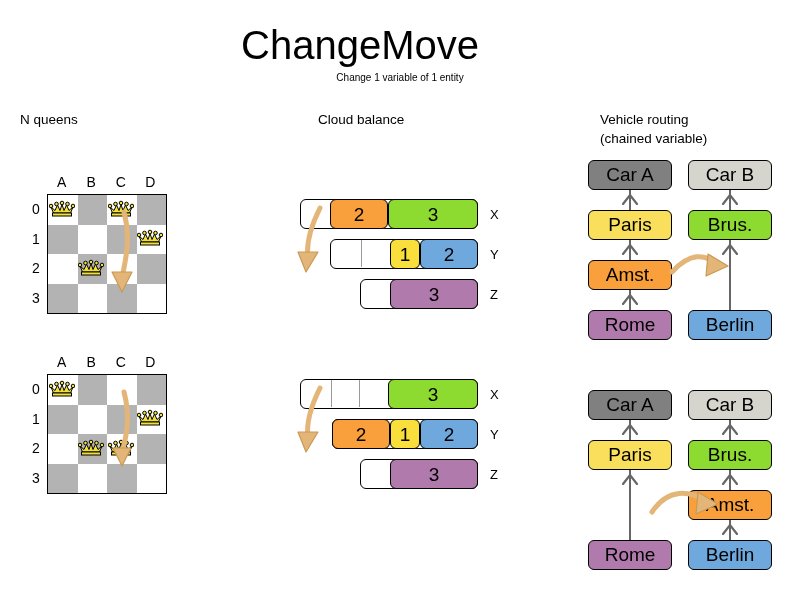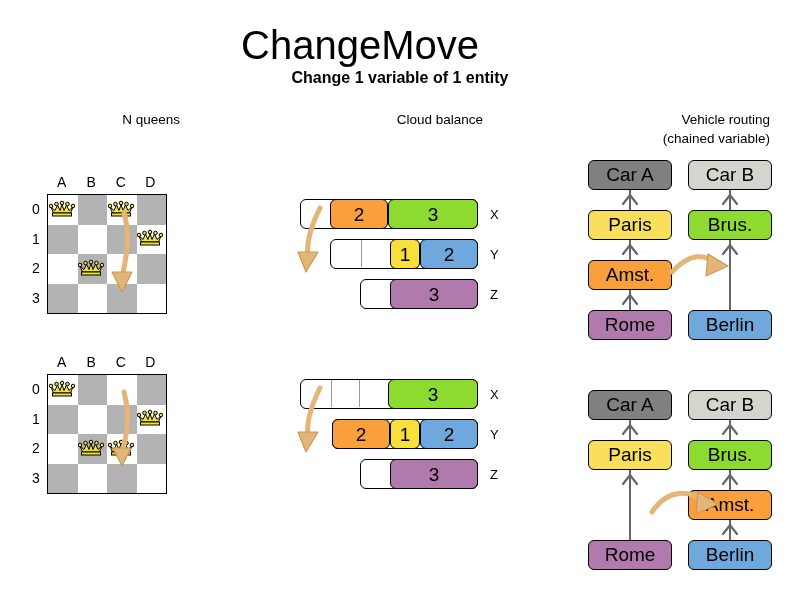--- a/index.html
+++ b/index.html
@@ -10,24 +10,24 @@
   }
   .root{position:relative;width:800px;height:600px;}
 
   
   #main-title{
     position:absolute;left:0;top:22px;width:720px;text-align:center;
     font-size:40px;font-weight:400;letter-spacing:0px;line-height:46px;
   }
   #sub-title{
     position:absolute;left:0;top:69px;width:800px;text-align:center;
-    font-size:16px;font-weight:700;line-height:18px;
+    font-size:10px;font-weight:400;line-height:18px;
   }
   .col-head{
-    position:absolute;text-align:right;font-size:13.5px;line-height:19px;
+    position:absolute;text-align:left;font-size:13.5px;line-height:19px;
   }
   #head-nqueens{left:20px;top:110px;width:160px;}
   #head-cloud{left:318px;top:110px;width:165px;}
   #head-vrp{left:600px;top:110px;width:170px;}
 
   
   .board{position:absolute;}
   .board .grid{
     position:absolute;left:0;top:0;
     border:1.5px solid #000;box-sizing:content-box;

